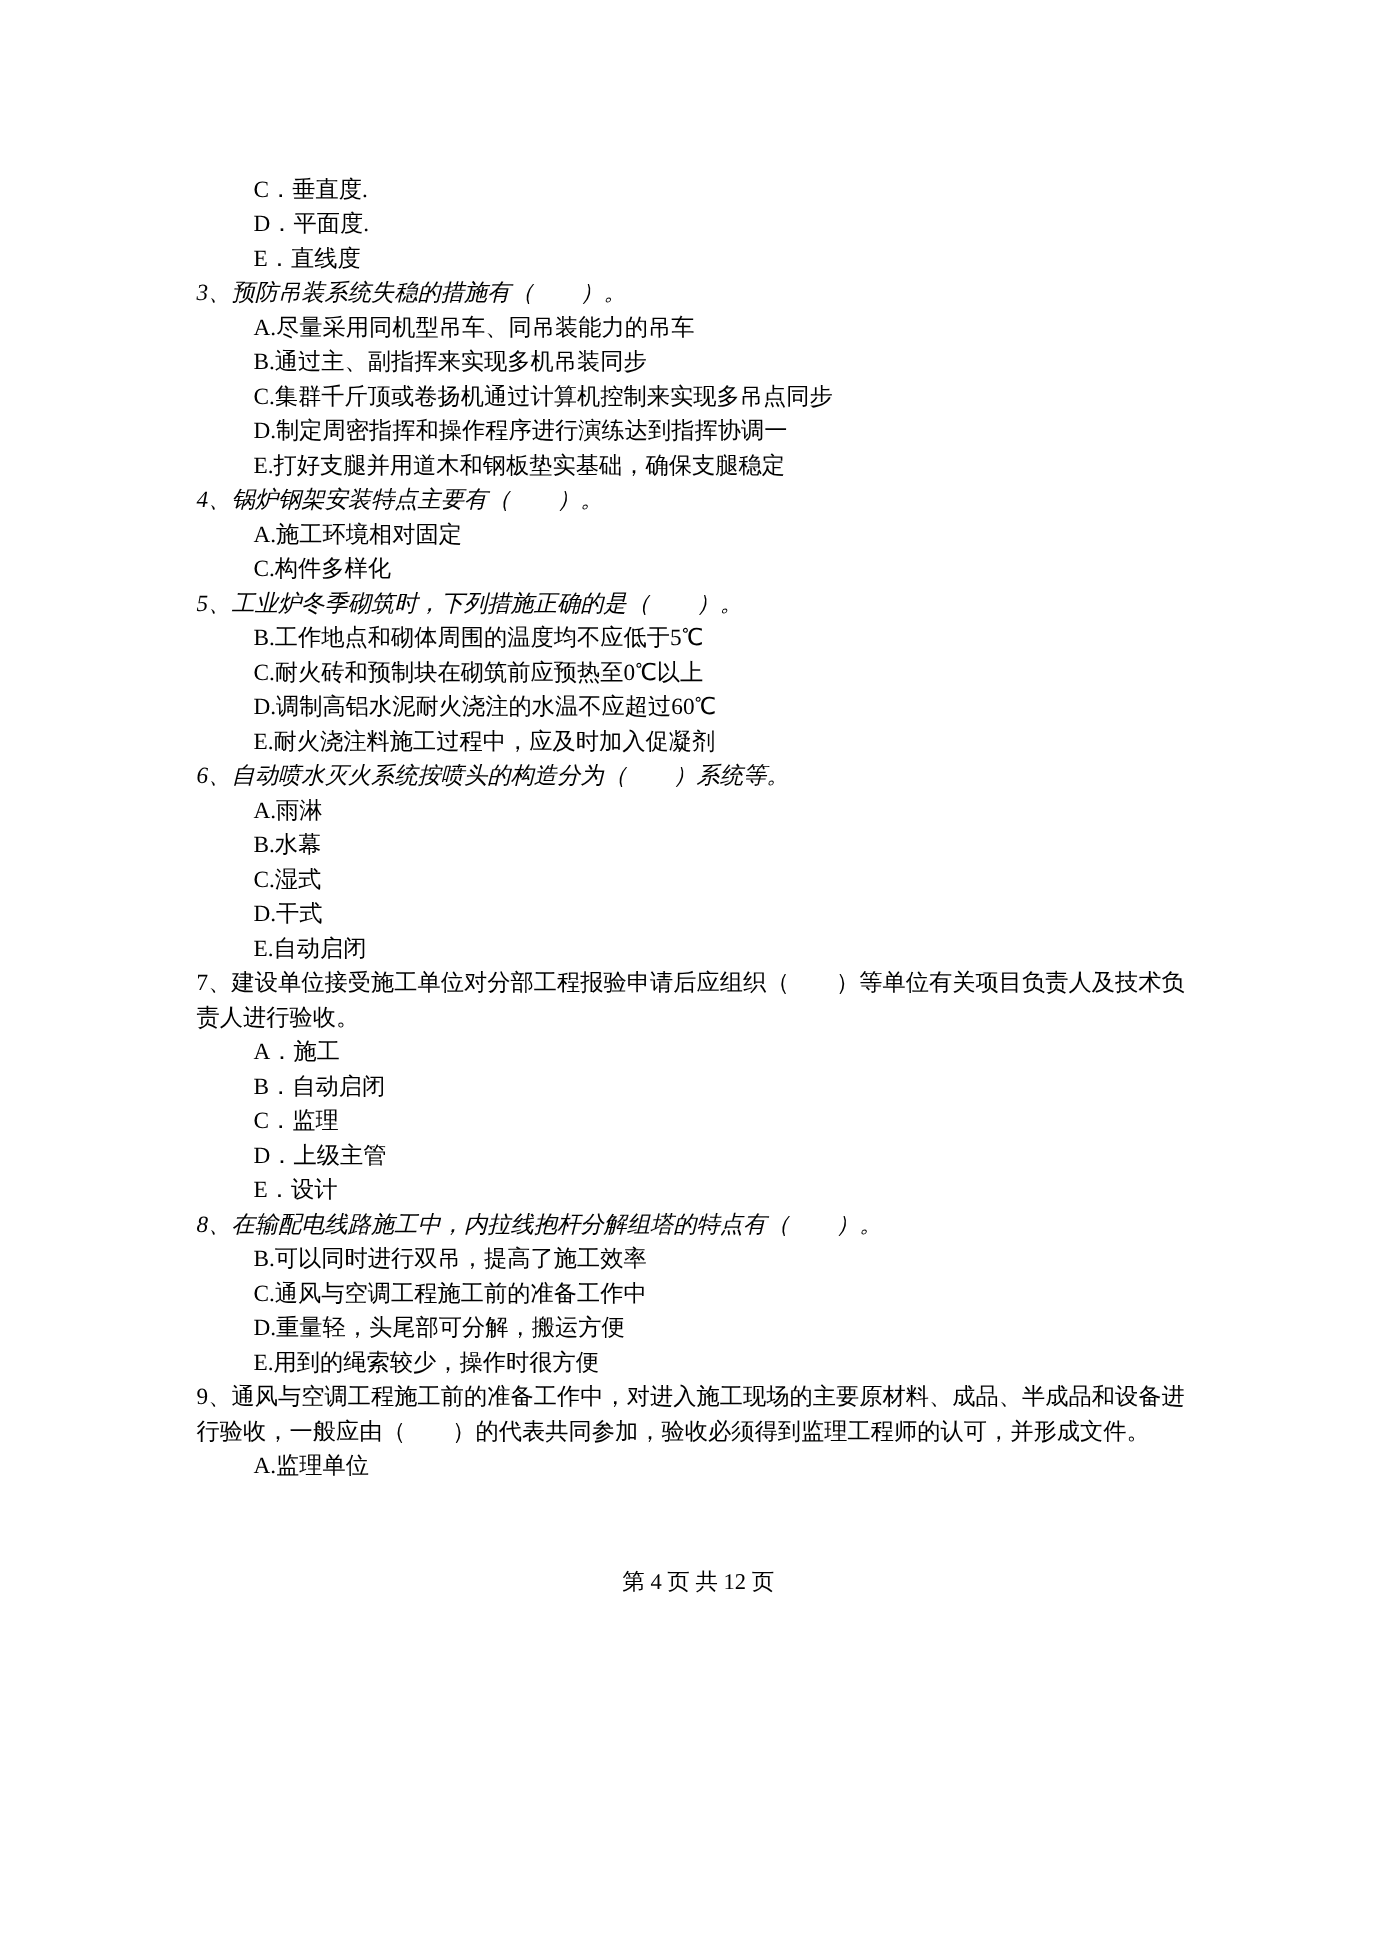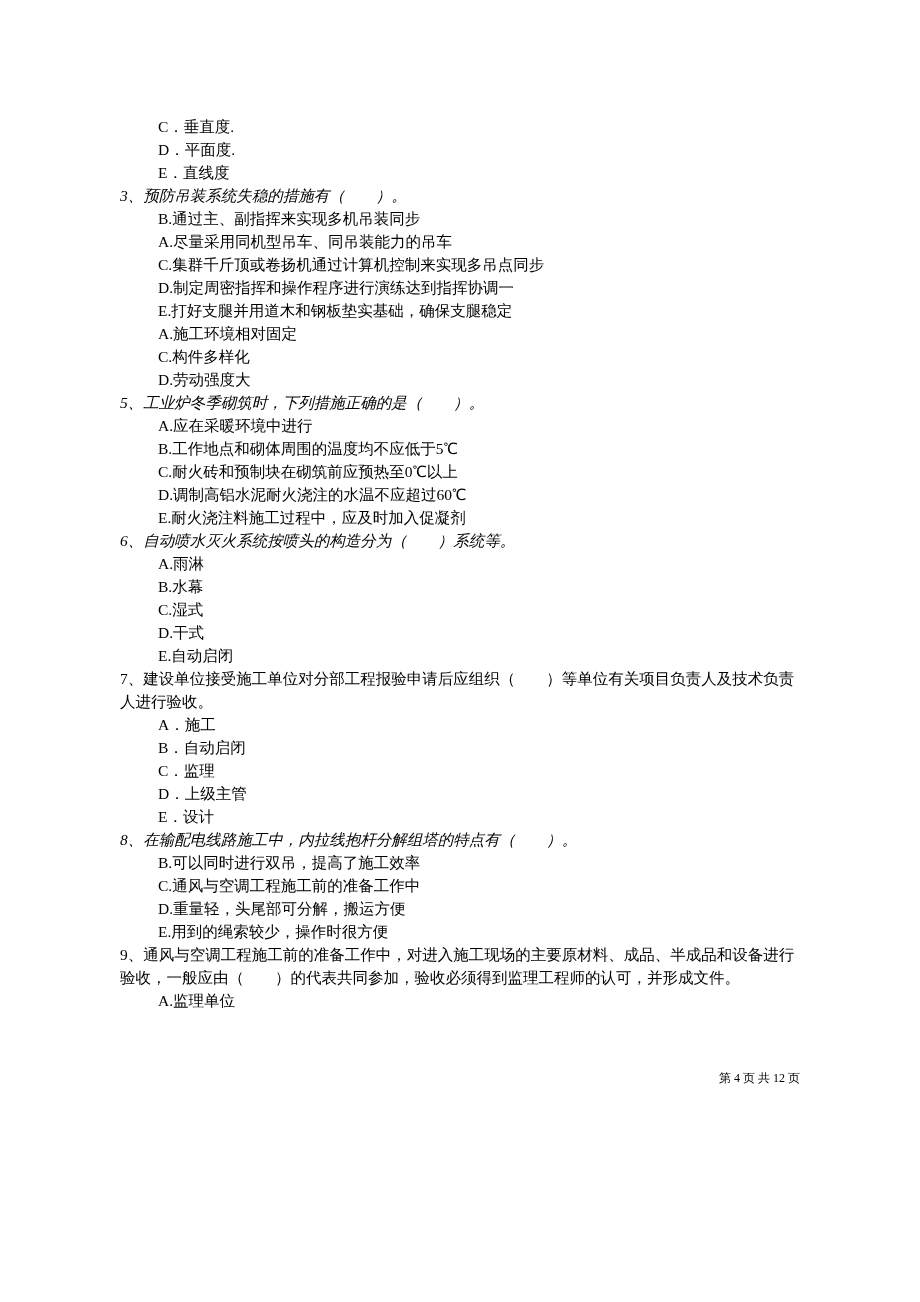--- a/index.html
+++ b/index.html
@@ -7,60 +7,60 @@
     padding: 0;
     background: #ffffff;
     font-family: "SimSun", "宋体", serif;
     color: #000000;
     width: 920px;
   }
   .page {
     padding: 115px 120px 60px 120px;
     font-size: 15.5px;
     line-height: 23px;
+    margin-left: 11px;
   }
   .option-line {
     padding-left: 38px;
   }
   .question-line {
     padding-left: 0px;
     font-style: italic;
   }
   .question-cont {
     padding-left: 0px;
   }
   .footer {
-    text-align: right;
+    text-align: center;
     padding-top: 55px;
     padding-bottom: 40px;
-    font-size: 12px;
+    font-size: 15px;
   }
 </style>
 </head>
 <body>
 
 <div class="page">
 
   <div class="option-line">C．垂直度.</div>
   <div class="option-line">D．平面度.</div>
   <div class="option-line">E．直线度</div>
 
   <div class="question-line">3、预防吊装系统失稳的措施有（　　）。</div>
+  <div class="option-line">A.尽量采用同机型吊车、同吊装能力的吊车</div>
   <div class="option-line">B.通过主、副指挥来实现多机吊装同步</div>
-  <div class="option-line">A.尽量采用同机型吊车、同吊装能力的吊车</div>
   <div class="option-line">C.集群千斤顶或卷扬机通过计算机控制来实现多吊点同步</div>
   <div class="option-line">D.制定周密指挥和操作程序进行演练达到指挥协调一</div>
   <div class="option-line">E.打好支腿并用道木和钢板垫实基础，确保支腿稳定</div>
 
+  <div class="question-line">4、锅炉钢架安装特点主要有（　　）。</div>
   <div class="option-line">A.施工环境相对固定</div>
   <div class="option-line">C.构件多样化</div>
-  <div class="option-line">D.劳动强度大</div>
 
   <div class="question-line">5、工业炉冬季砌筑时，下列措施正确的是（　　）。</div>
-  <div class="option-line">A.应在采暖环境中进行</div>
   <div class="option-line">B.工作地点和砌体周围的温度均不应低于5℃</div>
   <div class="option-line">C.耐火砖和预制块在砌筑前应预热至0℃以上</div>
   <div class="option-line">D.调制高铝水泥耐火浇注的水温不应超过60℃</div>
   <div class="option-line">E.耐火浇注料施工过程中，应及时加入促凝剂</div>
 
   <div class="question-line">6、自动喷水灭火系统按喷头的构造分为（　　）系统等。</div>
   <div class="option-line">A.雨淋</div>
   <div class="option-line">B.水幕</div>
   <div class="option-line">C.湿式</div>
   <div class="option-line">D.干式</div>

